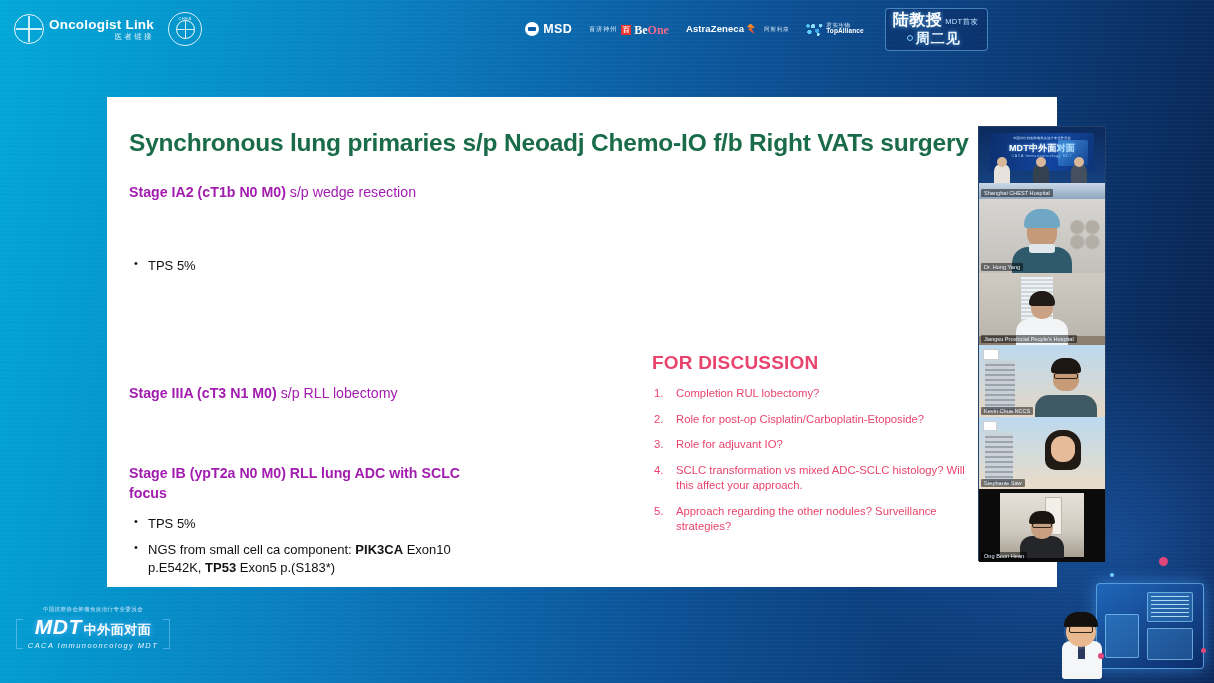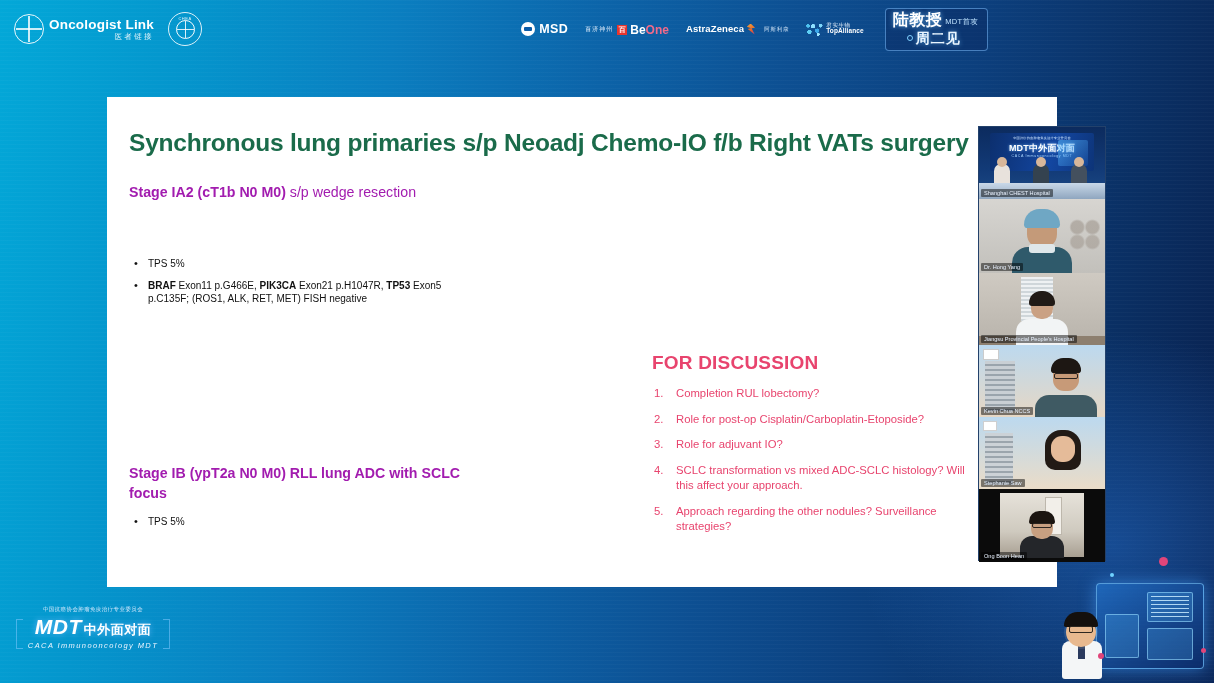--- a/index.html
+++ b/index.html
@@ -122,21 +122,21 @@
   .msd-name { font-size: 12.5px; letter-spacing: .4px; }
 
   .beone-wrap { line-height: 1; }
   .beone-cn { font-size: 6px; color: #e8f2ff; letter-spacing: 1px; text-align: center; }
   .beone-row { display: flex; align-items: center; gap: 3px; margin-top: 1.5px; }
   .beone-sq {
     width: 10px; height: 10px; background: #e8352e;
     color: #fff; font-size: 7px; line-height: 10px; text-align: center;
     font-weight: bold; flex: none;
   }
-  .beone-txt { font-size: 12px; font-weight: bold; color: #fff; }
+  .beone-txt { font-size: 12px; font-weight: bold; color: #fff; font-family: Liberation Serif, serif; }
   .beone-txt em { font-style: normal; color: #f06a8a; }
 
   .az-wrap { line-height: 1; text-align: right; gap: 9px; }
   .az-row { display: flex; align-items: center; gap: 2px; }
   .az-name2 { font-size: 9.5px; font-weight: bold; color: #fff; letter-spacing: .1px; }
   .az-flash {
     width: 9px; height: 11px; flex: none;
     background: linear-gradient(160deg, #f5a83c 0%, #e4632a 55%, #c23d78 100%);
     clip-path: polygon(50% 0,100% 38%,62% 44%,96% 100%,18% 50%,54% 43%,8% 30%);
   }
@@ -277,21 +277,21 @@
   .blk { position: absolute; }
   .hdr {
     font-size: 14.2px; font-weight: bold; color: #a21caf;
     line-height: 1.42;
   }
   .hdr .light { font-weight: normal; }
   ul.bl { list-style: none; }
   ul.bl li {
     position: relative;
     padding-left: 19px;
-    font-size: 10px;
+    font-size: 13px;
     color: #111;
     line-height: 1.36;
     margin-bottom: 8px;
   }
   ul.bl li::before {
     content: "•"; position: absolute; left: 5px; top: -1px;
     font-size: 11px; color: #111;
   }
   ul.bl li b { font-weight: bold; }
 
@@ -678,29 +678,34 @@
 
     <div class="blk" id="blk-left-1">
       <div class="hdr">
         <span>Stage IA2 (cT1b N0 M0)</span><span class="light"> s/p wedge resection</span>
       </div>
     </div>
 
     <div class="blk" id="blk-left-2">
       <ul class="bl" style="margin-top:12px">
         <li>TPS 5%</li>
-        <li><b>BRAF</b> Exon11 p.G466E, <b>PIK3CA</b> Exon21 p.H1047R, <b>TP53</b> Exon5 p.C135F; (ROS1, ALK, RET, MET) FISH negative</li>
       </ul>
     </div>
 
+    <div class="blk" id="blk-left-3">
+      <div class="hdr">
+        <span>Stage IIIA (cT3 N1 M0)</span><span class="light"> s/p RLL lobectomy</span>
+      </div>
+    </div>
 
     <div class="blk" id="blk-left-4">
       <div class="hdr">Stage IB (ypT2a N0 M0) RLL lung ADC with SCLC focus</div>
       <ul class="bl" style="margin-top:12px">
         <li>TPS 5%</li>
+        <li>NGS from small cell ca component: <b>PIK3CA</b> Exon10 p.E542K, <b>TP53</b> Exon5 p.(S183*)</li>
       </ul>
     </div>
 
 
     <div class="blk" id="blk-right-2">
       <div class="fd-title">FOR DISCUSSION</div>
       <ol class="qs">
         <li>Completion RUL lobectomy?</li>
         <li>Role for post-op Cisplatin/Carboplatin-Etoposide?</li>
         <li>Role for adjuvant IO?</li>

